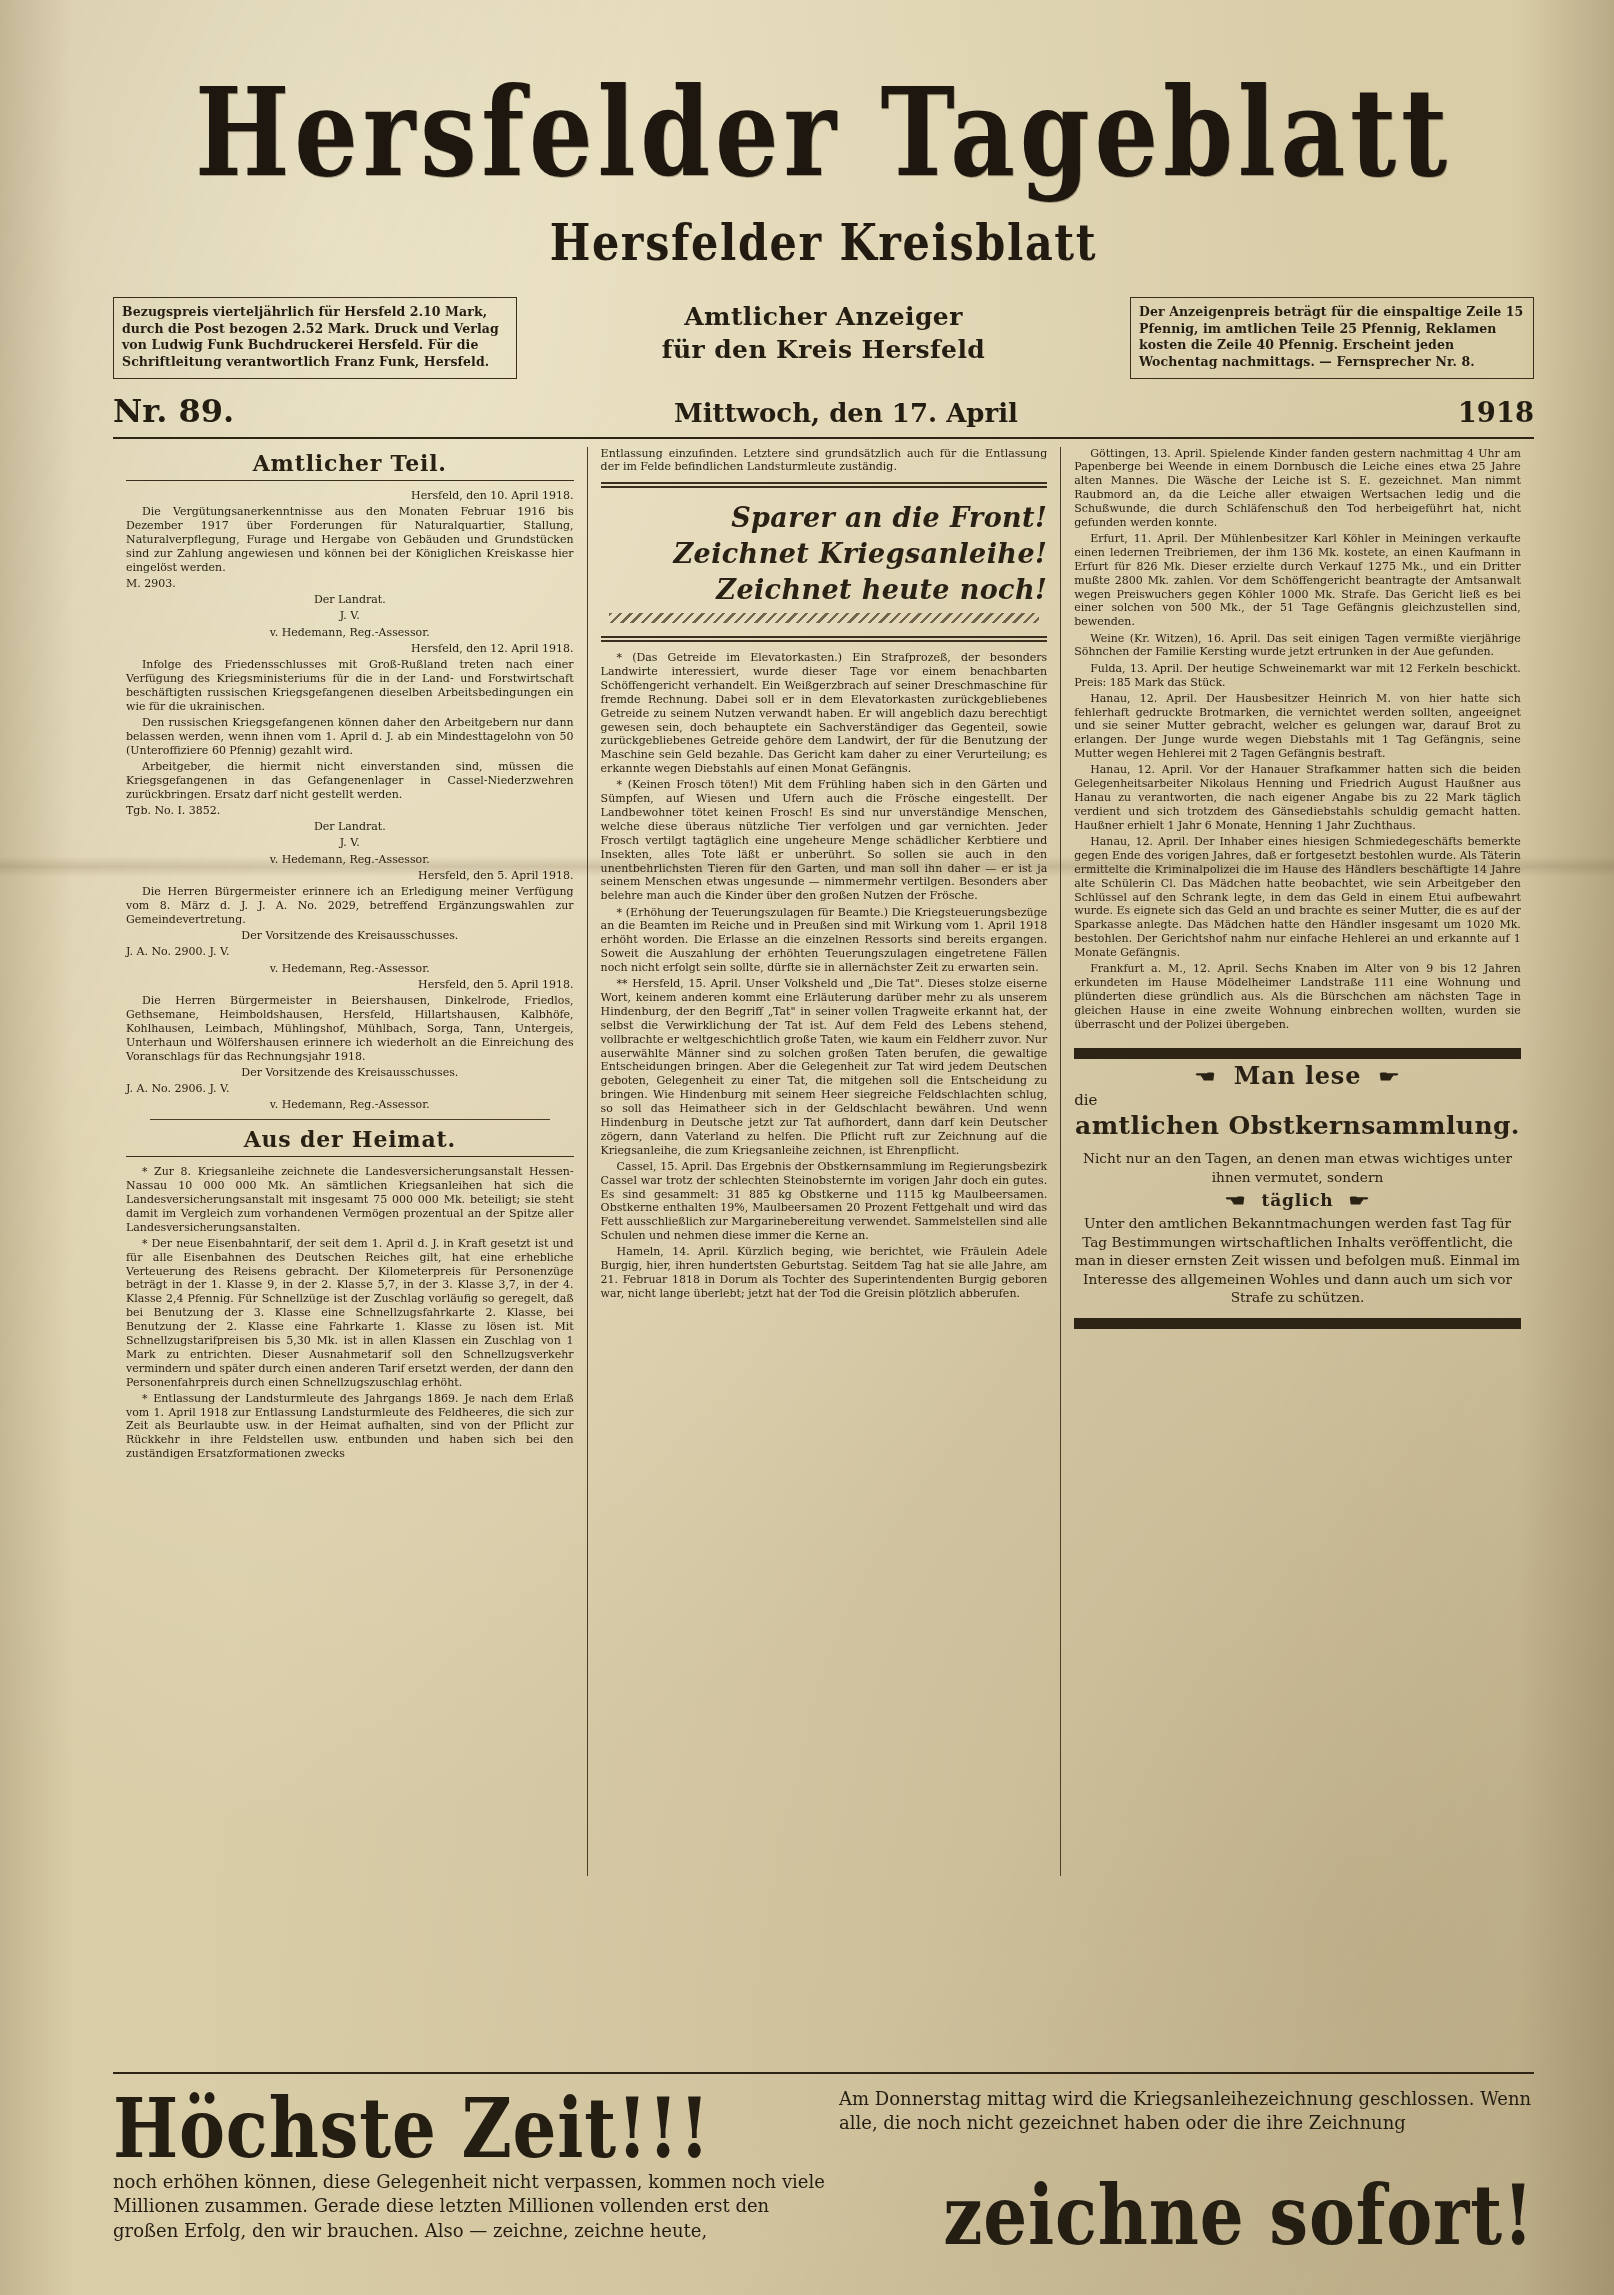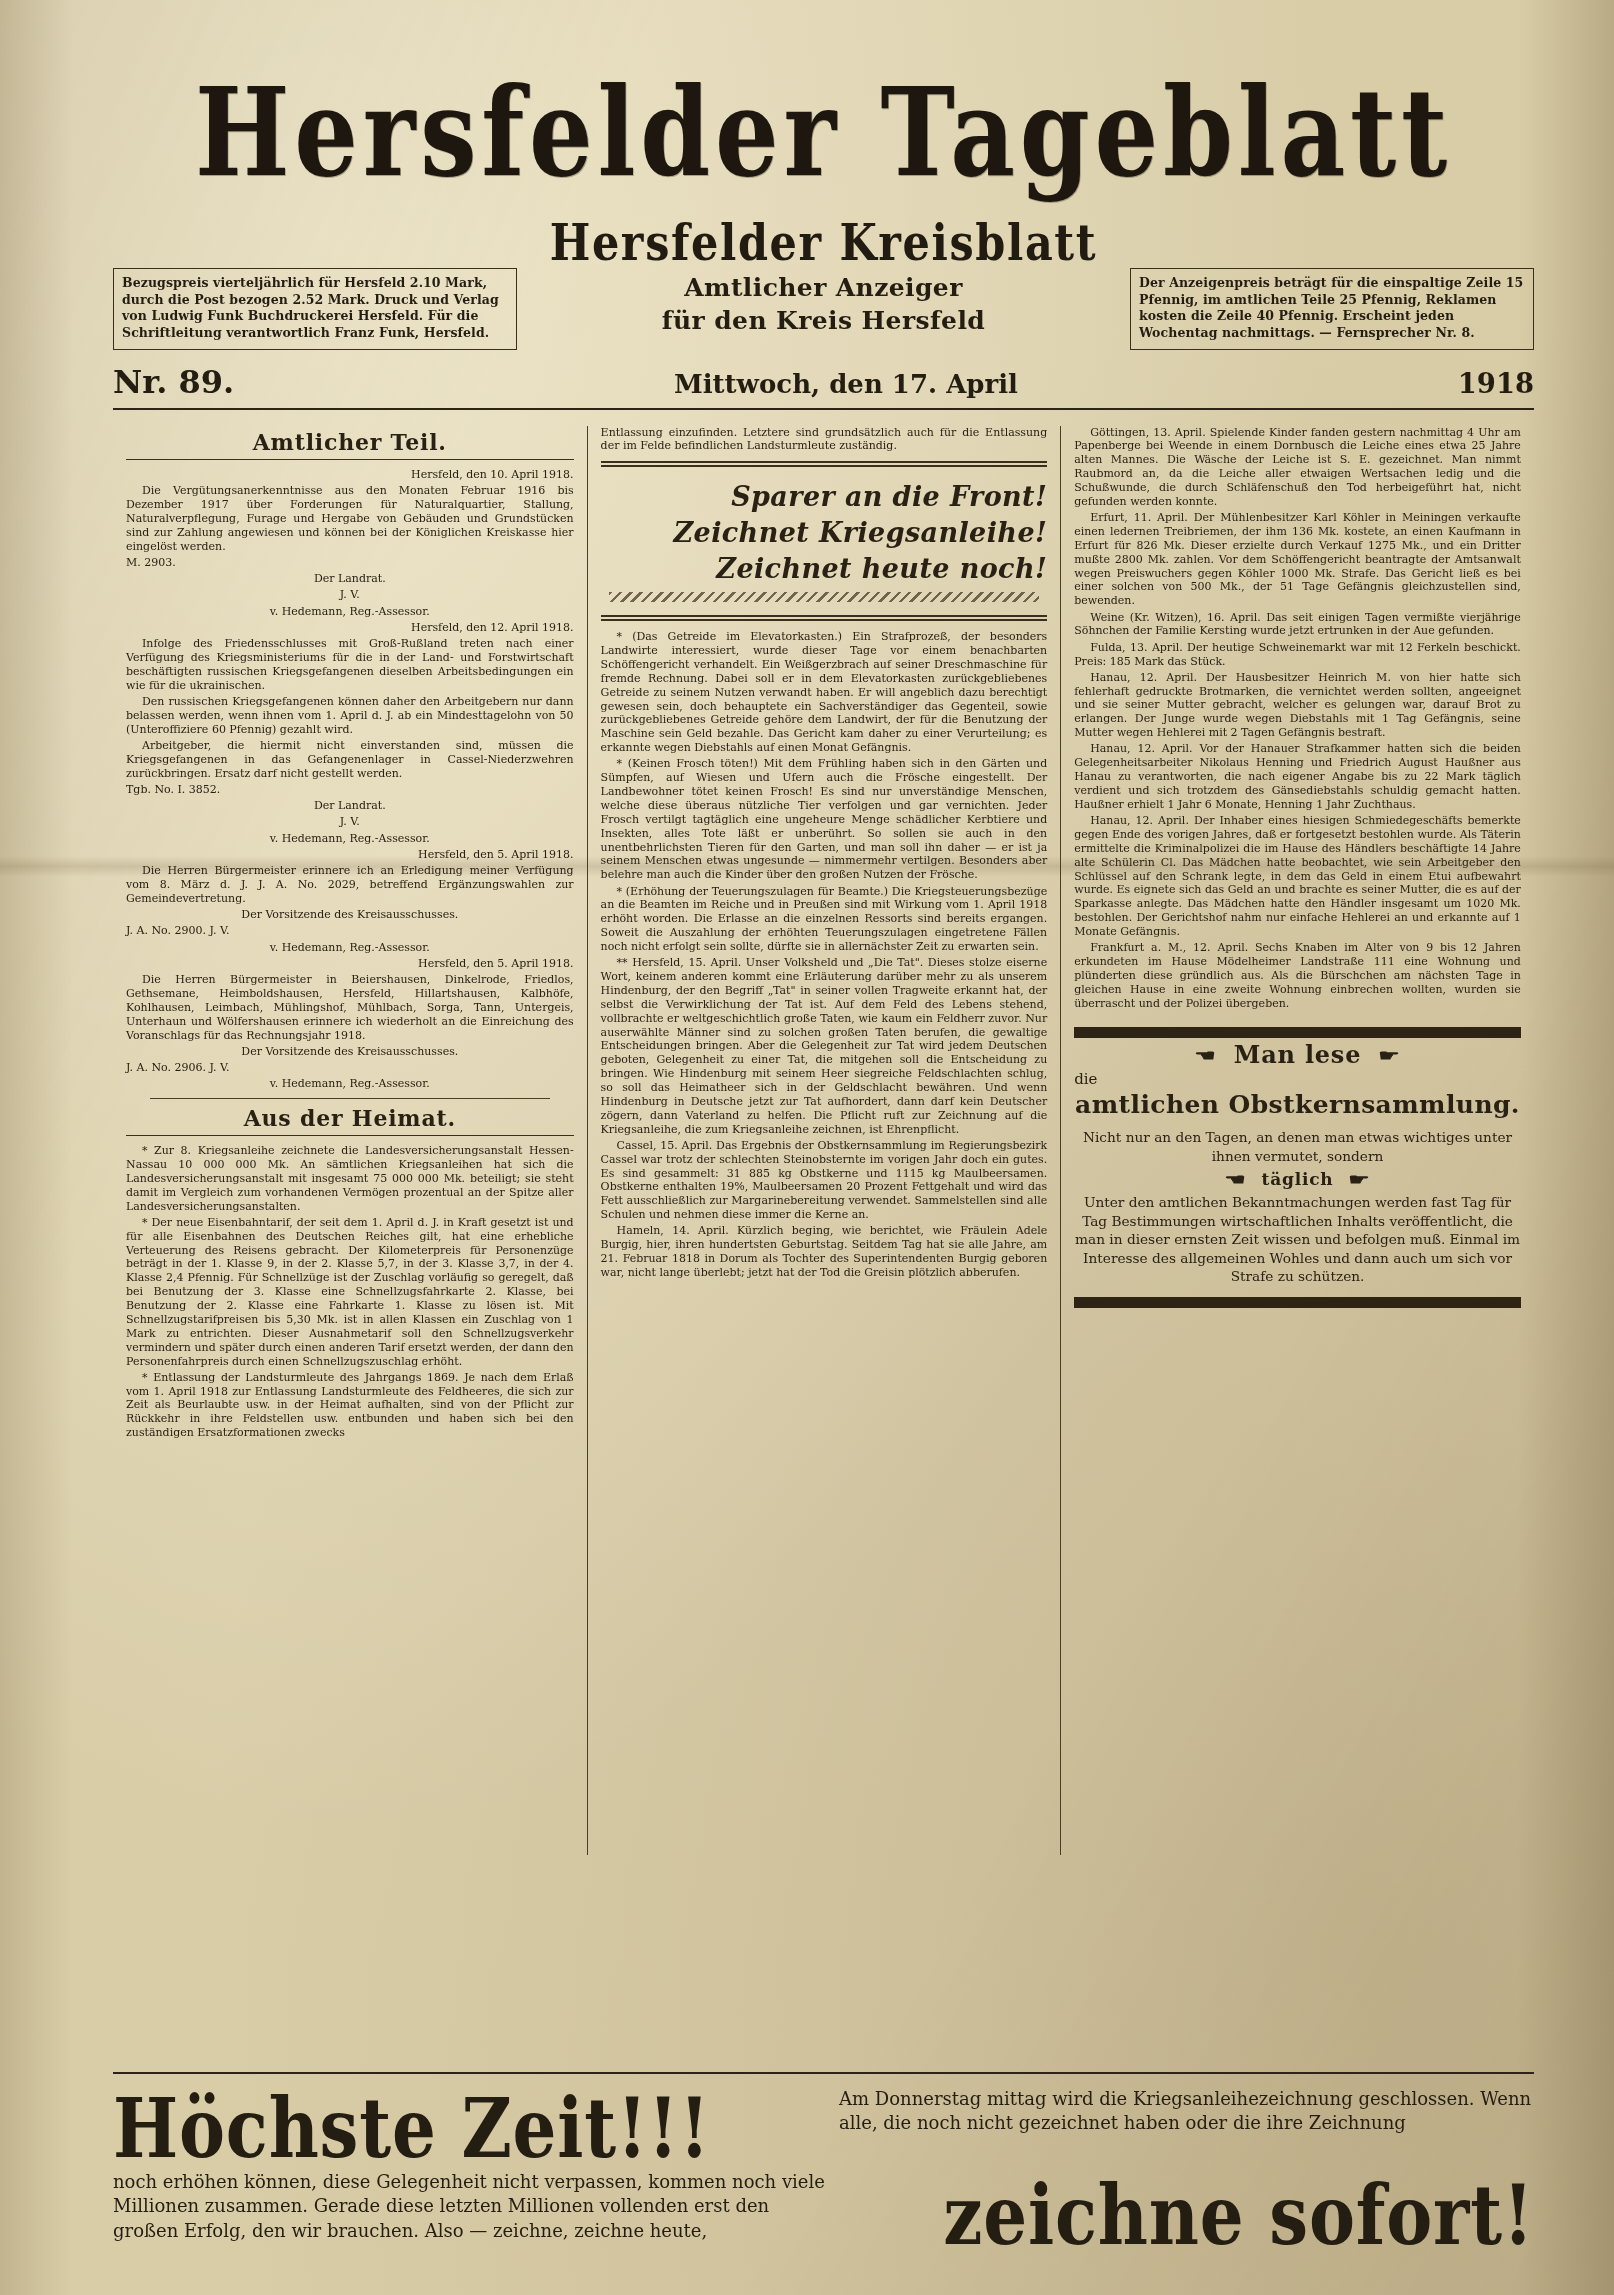--- a/index.html
+++ b/index.html
@@ -60,20 +60,21 @@
     letter-spacing: 1.6px;
     color: #221b11;
     transform: scaleY(1.15);
   }
 
   
   .info-row {
     display: flex;
     justify-content: center;
     align-items: stretch;
+    margin-top: 29px;
     gap: 18px;
   }
   .info-box {
     border: 1.6px solid #3a2f1d;
     padding: 6.5px 8px 8px 8px;
     font-size: 12.5px;
     line-height: 1.32;
     width: 404px;
     box-sizing: border-box;
     font-family: "DejaVu Serif", serif;
@@ -102,21 +103,21 @@
     font-family: "DejaVu Serif", serif;
     font-weight: 700;
   }
   .issue-no { font-size: 32px; }
   .issue-date { font-size: 26px; }
   .issue-year { font-size: 27.4px; }
 
   
   .cols {
     display: flex;
-    margin-top: 16px;
+    margin-top: 8px;
     height: 1429px;
   }
   .col {
     width: 33.33%;
     box-sizing: border-box;
     padding: 0 13px;
     font-size: 11px;
     line-height: 1.26;
     text-align: justify;
     font-family: "DejaVu Serif", serif;

